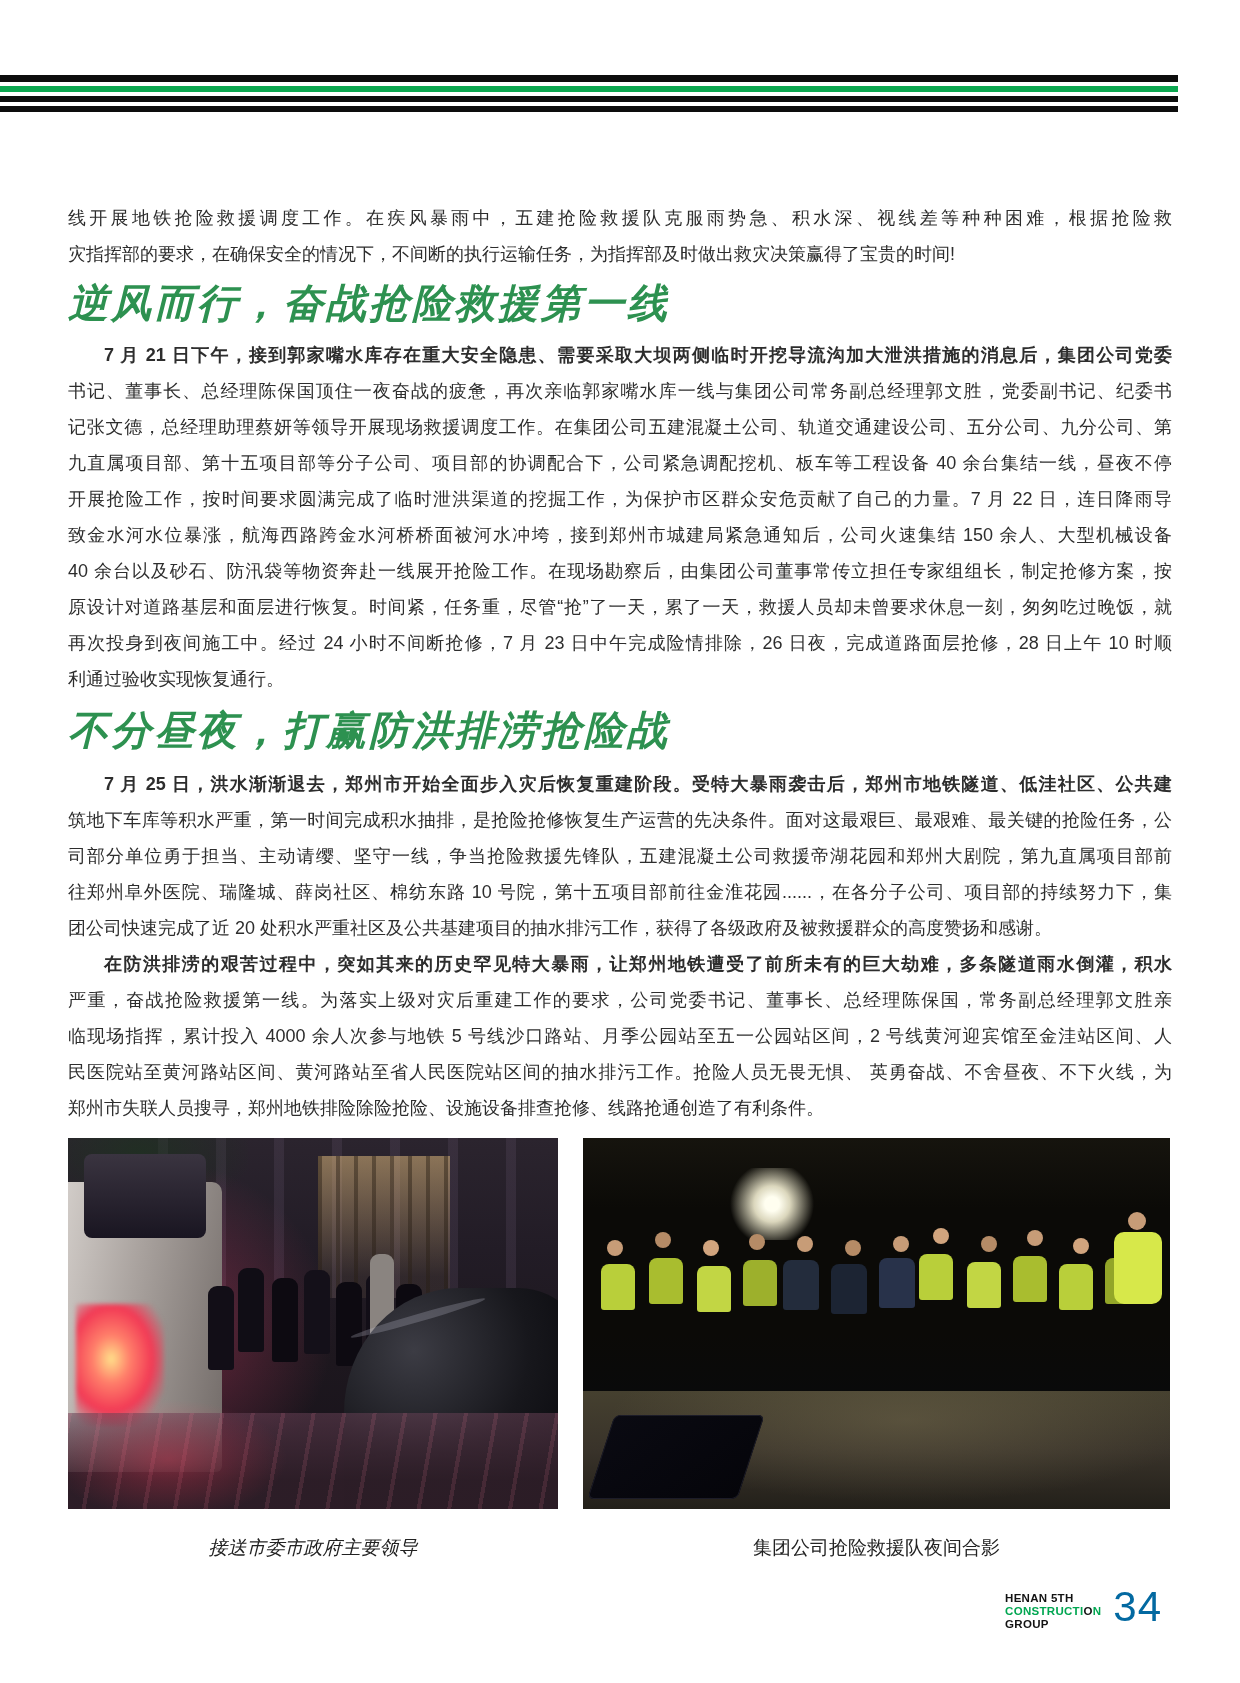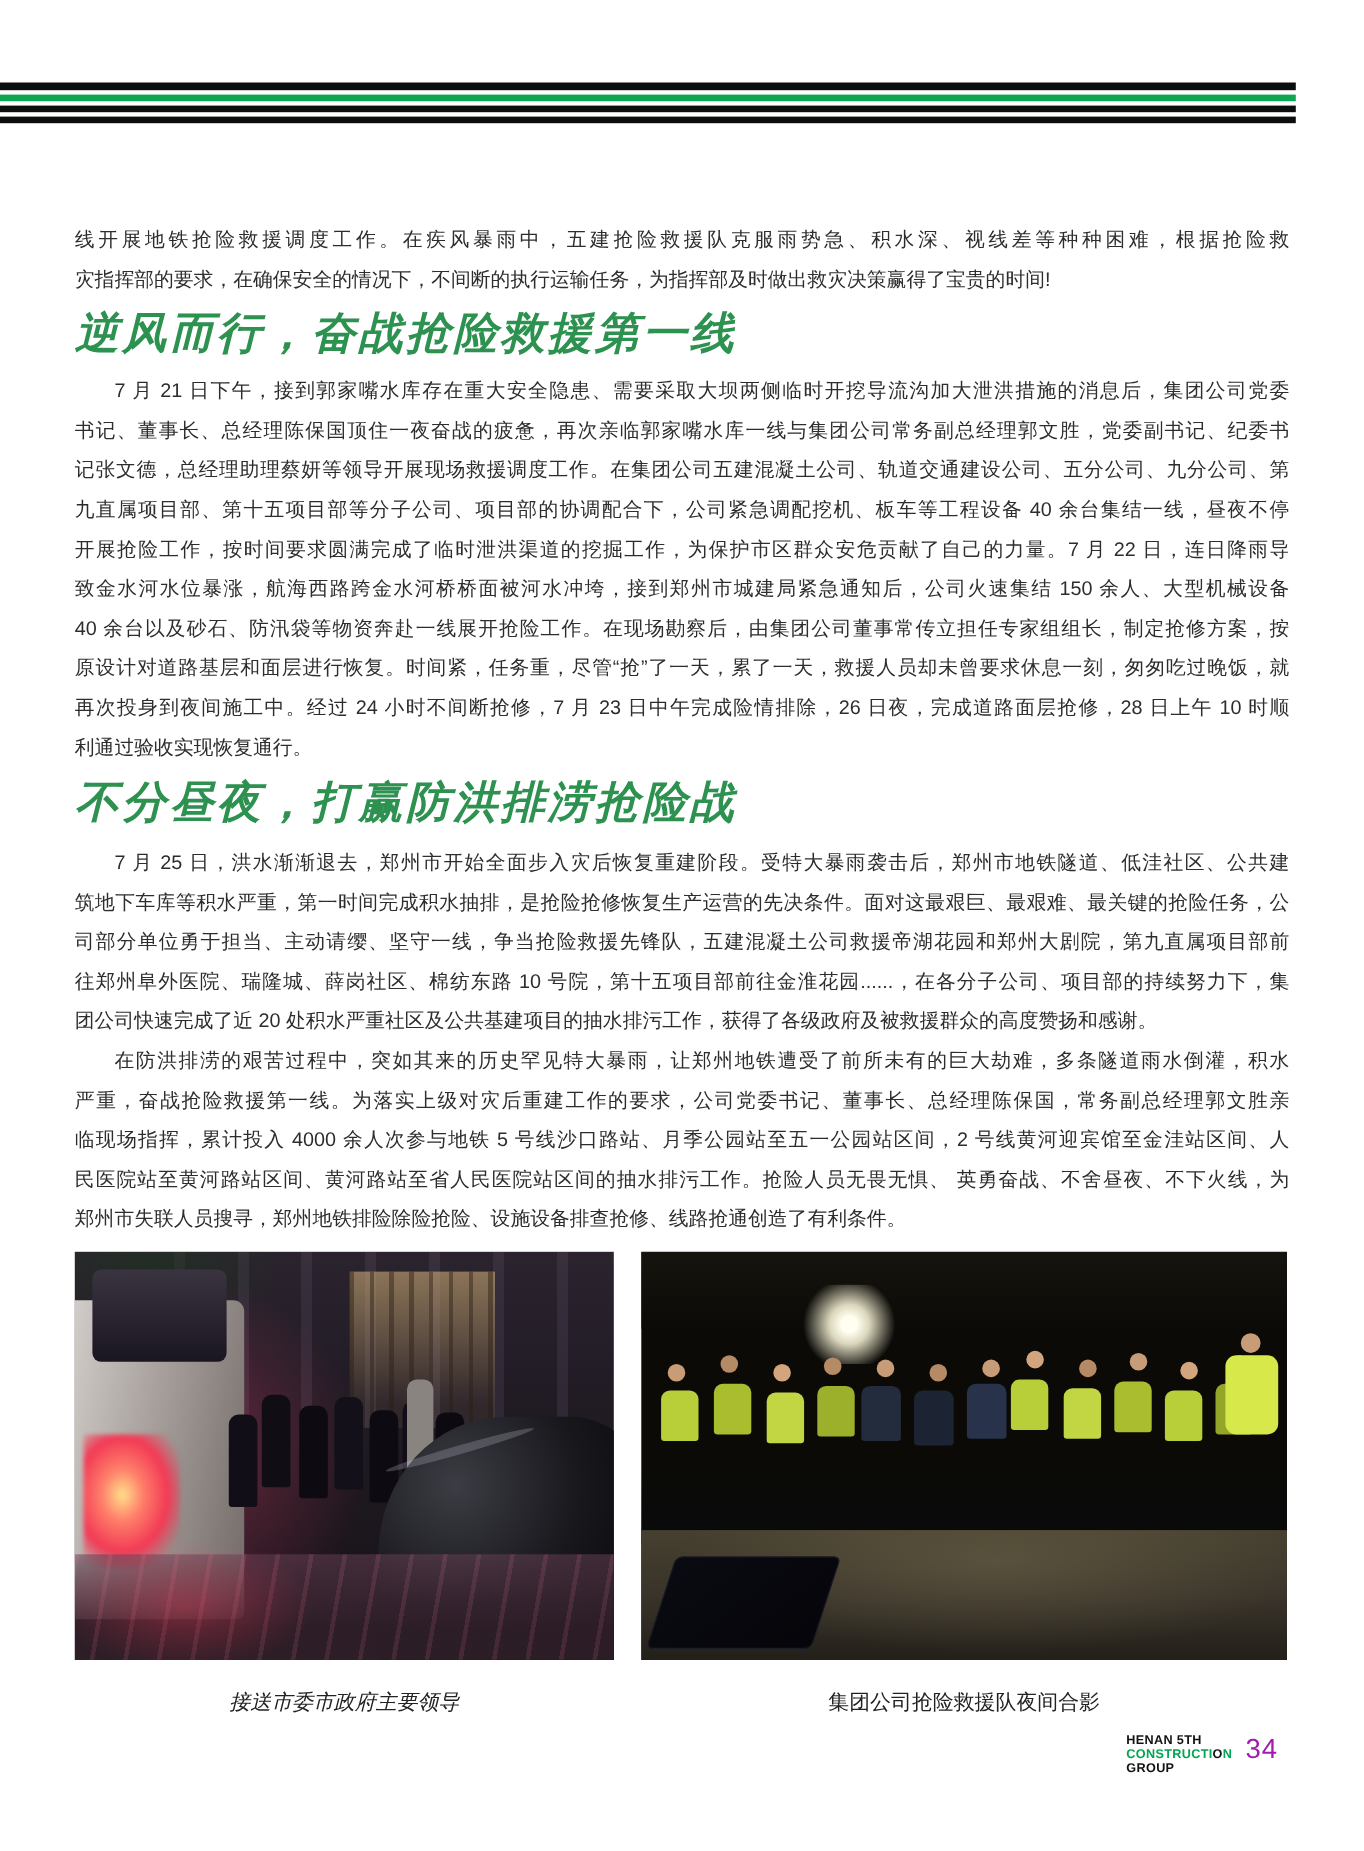--- a/index.html
+++ b/index.html
@@ -13,21 +13,21 @@
   .stripe.s1 { height:7px; background:#0d0d0d; margin-bottom:4px; }
   .stripe.s2 { height:6px; background:#0ca750; margin-bottom:4px; }
   .stripe.s3 { height:6px; background:#0d0d0d; margin-bottom:4px; }
   .stripe.s4 { height:6px; background:#0d0d0d; }
 
   
   .content { position:absolute; top:0; left:68px; width:1104px; }
   .para { font-size:18px; line-height:36px; color:#2d2d2d; }
   .tline { text-align:justify; text-align-last:justify; white-space:normal; }
   .tline.last { text-align-last:left; }
-  .para.indent .tline:first-child { text-indent:36px; }
+  .para.indent .tline:first-child { text-indent:36px;font-weight:bold; }
 
   #p1 { margin-top:200px; }
   .cal-heading { font-family:"DejaVu Serif", serif; font-style:italic; font-weight:bold;
                  color:#2d9150; font-size:40px; line-height:50px; letter-spacing:3px; }
   #h1 { margin:6px 0 9px 0; }
   #h2 { margin:8px 0 11px 0; }
 
   
   .photos { display:flex; margin-top:12px; }
   .photo { position:relative; height:371px; overflow:hidden; }
@@ -91,26 +91,26 @@
   .rp-vest-right { right:8px; top:94px; width:48px; height:72px; border-radius:10px; background:#d7e84a; }
   .rp-head-right { right:24px; top:74px; width:18px; height:18px; border-radius:50%; background:#c79c77; }
 
   
   .captions { display:flex; margin-top:26px; }
   .caption { font-size:19px; color:#222222; text-align:center; }
   .caption.cl { width:490px; margin-right:25px;font-style:italic; }
   .caption.cr { width:587px; }
 
   
-  .footer { position:absolute; bottom:68px; right:78px; display:flex; align-items:flex-start; }
+  .footer { position:absolute; bottom:52px; right:78px; display:flex; align-items:flex-end; }
   .logo { margin-right:12px; font-weight:bold; font-size:11.5px; line-height:13px;
           letter-spacing:0.3px; color:#121212; }
   .logo .green { color:#00a651; }
   .logo .dark-o { color:#121212; }
-  .page-num { font-size:25px; color:#a21caf; letter-spacing:1px; }
+  .page-num { font-size:42px; color:#0369a1; letter-spacing:1px; }
 </style>
 </head>
 <body>
 
 <div class="page">
 
   <div class="stripes">
     <div class="stripe s1"></div>
     <div class="stripe s2"></div>
     <div class="stripe s3"></div>

